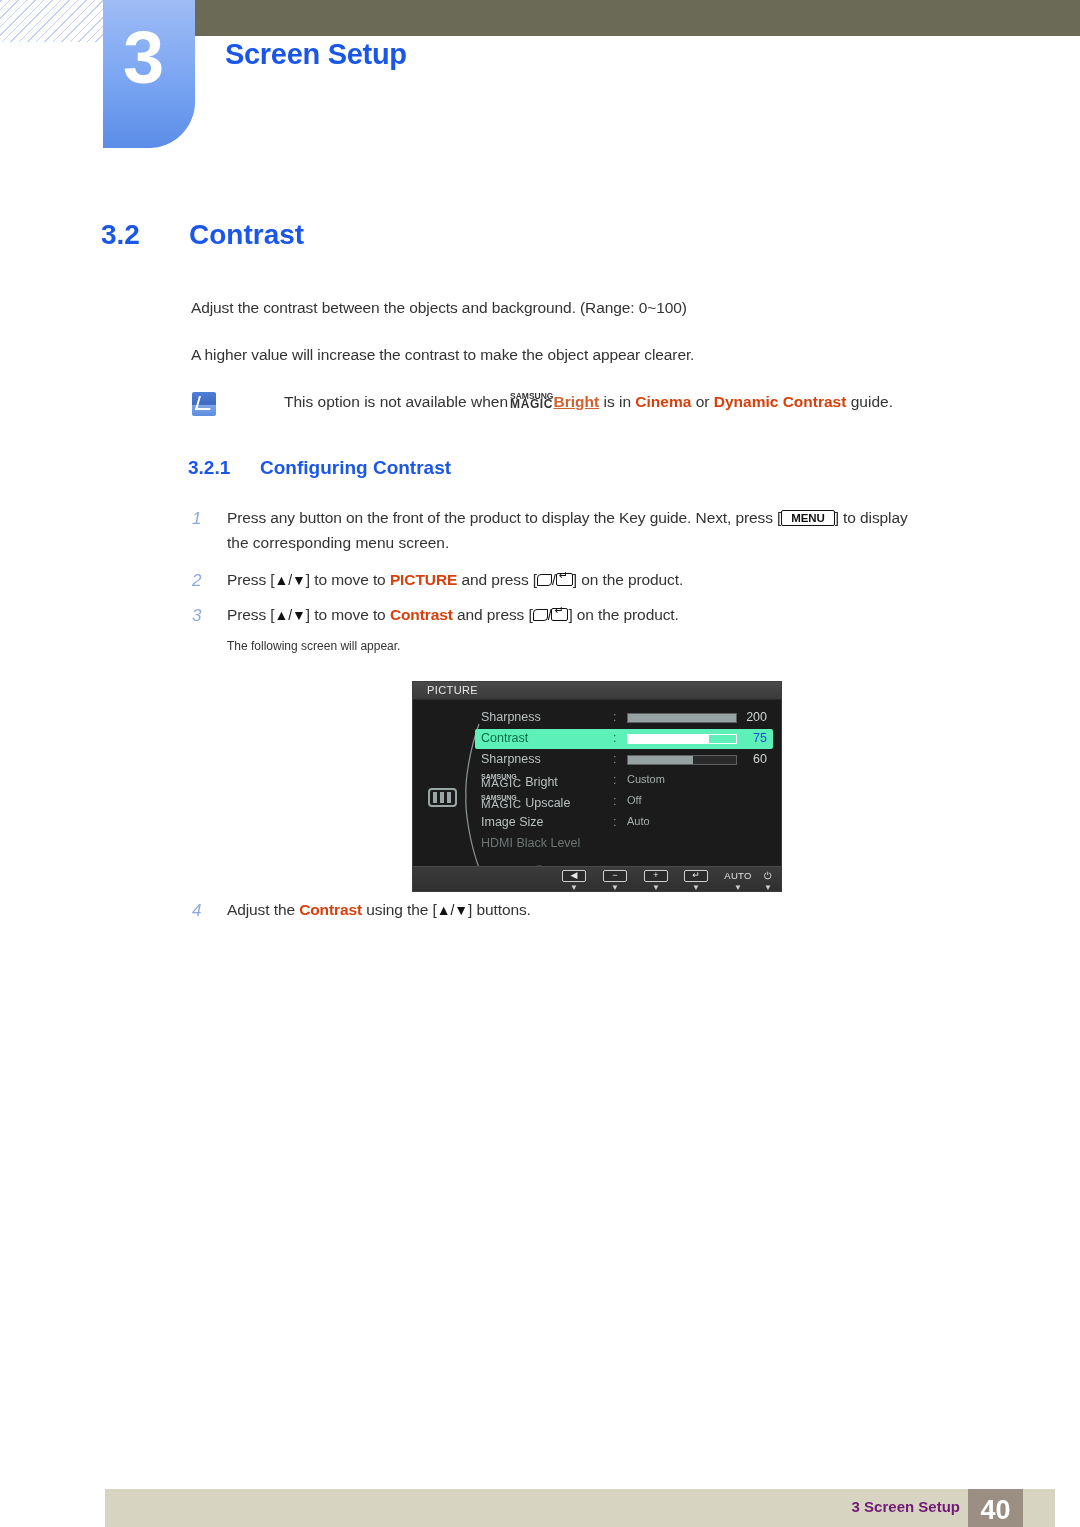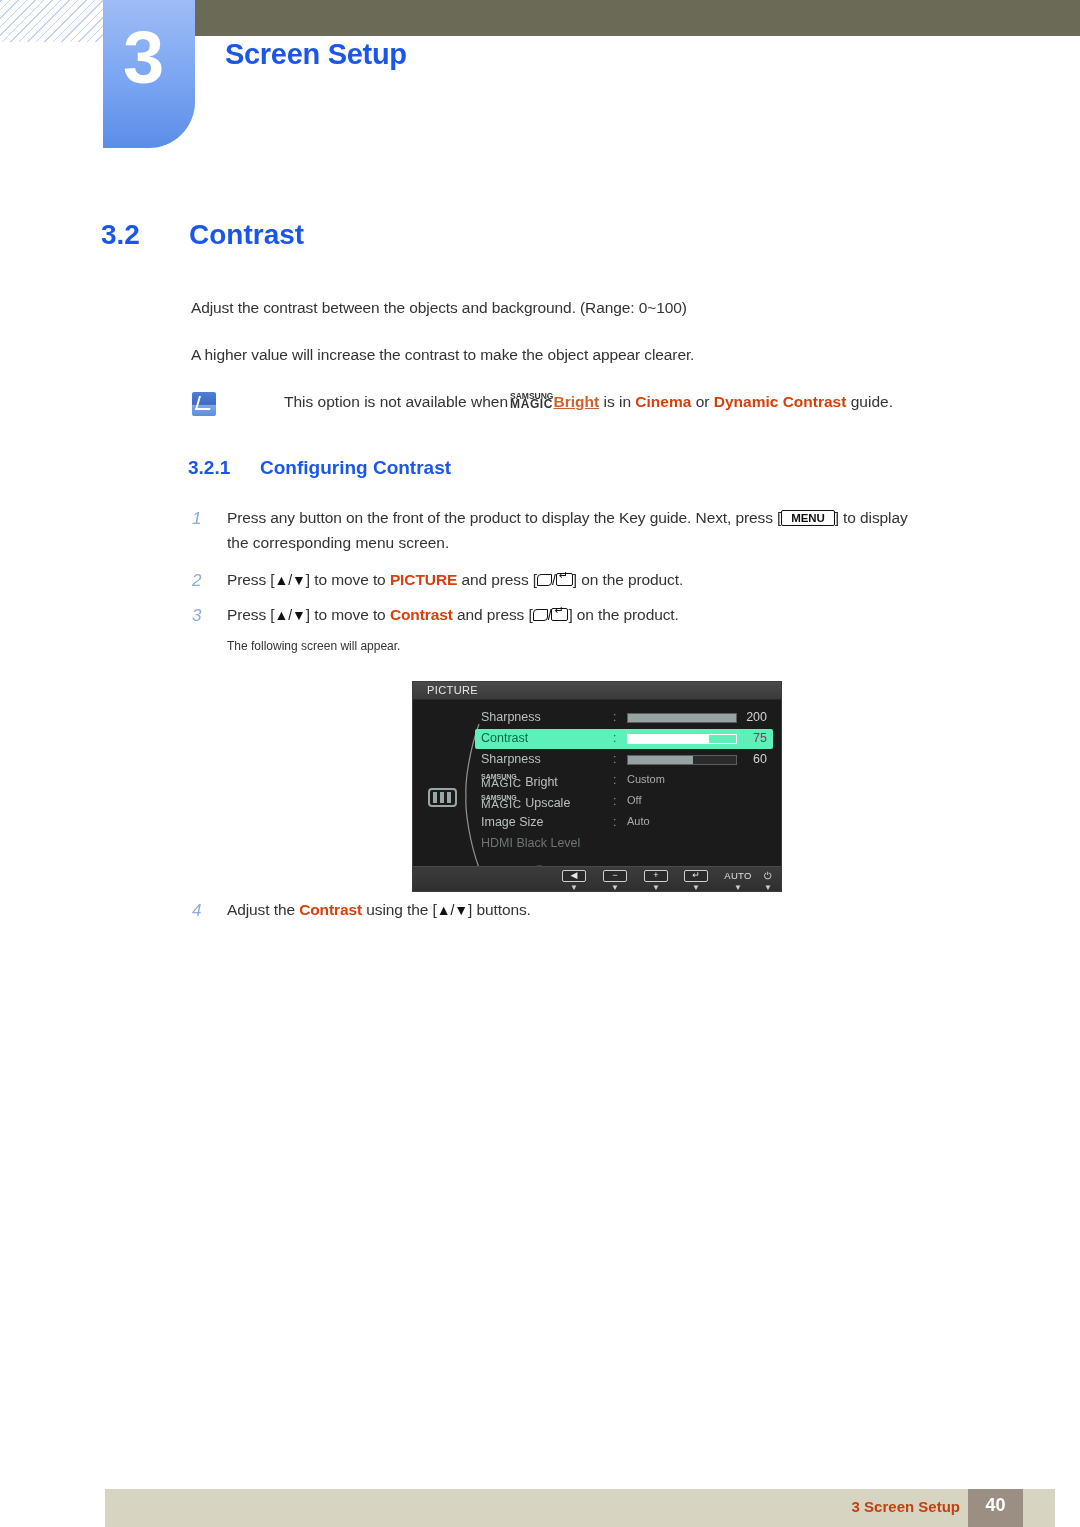--- a/index.html
+++ b/index.html
@@ -312,21 +312,21 @@
     left: 0; top: 0;
     height: 100%;
     background: #97a2a2;
   }
   .osd-row.selected {
     background: #5df0b8;
     border-radius: 2px;
   }
   .osd-row.selected .lbl { color: #0c6b46; font-weight: normal; }
   .osd-row.selected .colon { color: #0c6b46; }
-  .osd-row.selected .num { color: #be185d; margin-left: 7px; }
+  .osd-row.selected .num { color: #1d4ed8; margin-left: 7px; }
   .osd-row.selected .bar-track {
     background: #5df0b8;
     border: 1px solid #ffffff;
   }
   .osd-row.selected .bar-fill { background: #ffffff; }
 
   .osd-mstack {
     display: inline-block;
     line-height: 7px;
     vertical-align: -1px;
@@ -398,33 +398,33 @@
     position: absolute;
     left: 105px; top: 1489px;
     width: 950px; height: 38px;
     background: #d8d4c2;
   }
   .foot-label {
     position: absolute;
     right: 120px; top: 1498px;
     font-size: 15px;
     font-weight: bold;
-    color: #c2410c;
+    color: #701a75;
   }
   .foot-page {
     position: absolute;
     left: 968px; top: 1489px;
     width: 55px; height: 38px;
     background: #9b8f83;
   }
   .foot-page span {
     position: absolute;
     left: 0; right: 0; top: 6px;
     text-align: center;
-    font-size: 18px;
+    font-size: 27px;
     font-weight: bold;
     color: #ffffff;
   }
 </style>
 </head>
 <body>
 
 <div class="hatch"></div>
 <div class="top-bar"></div>
 <div class="chapter-tab"></div>

